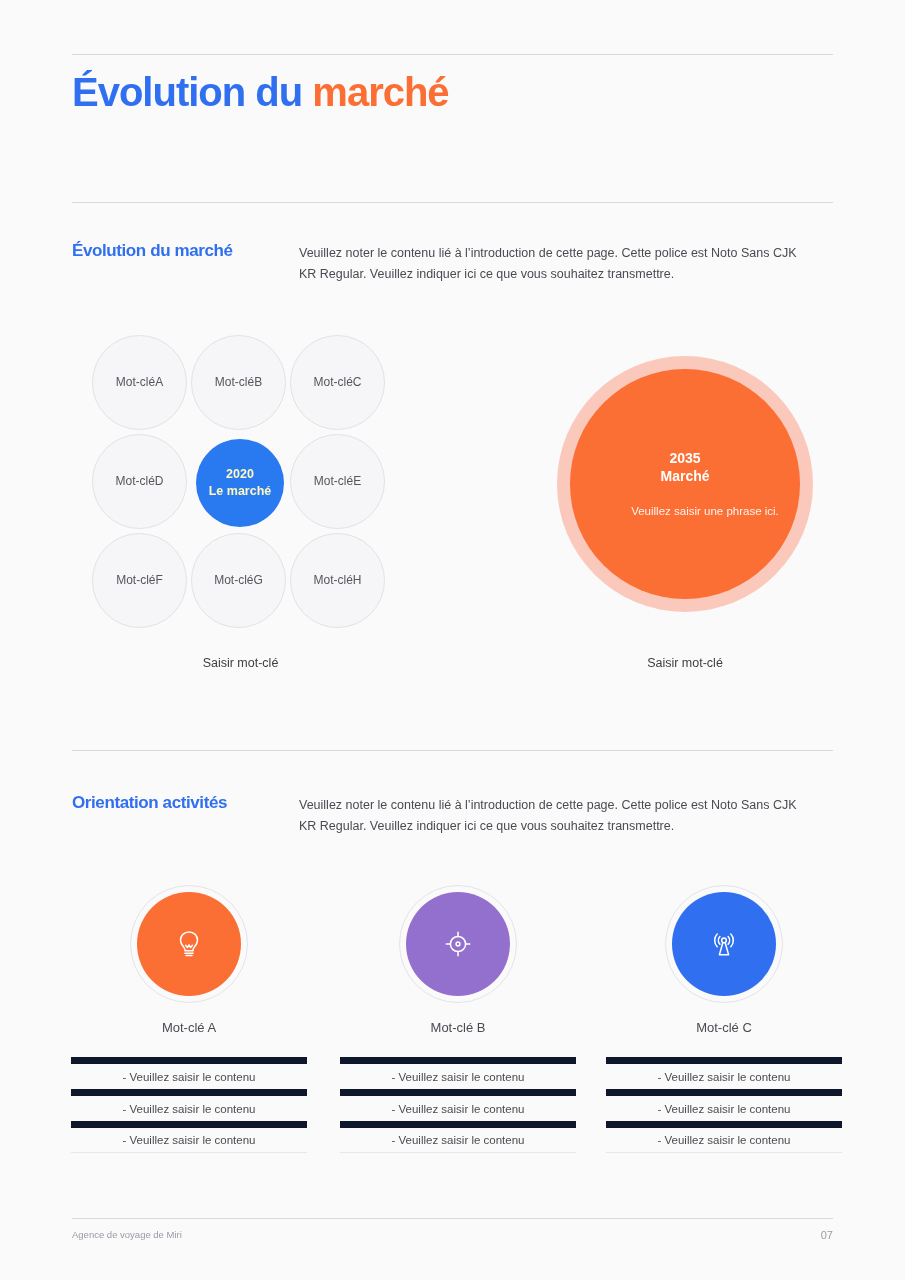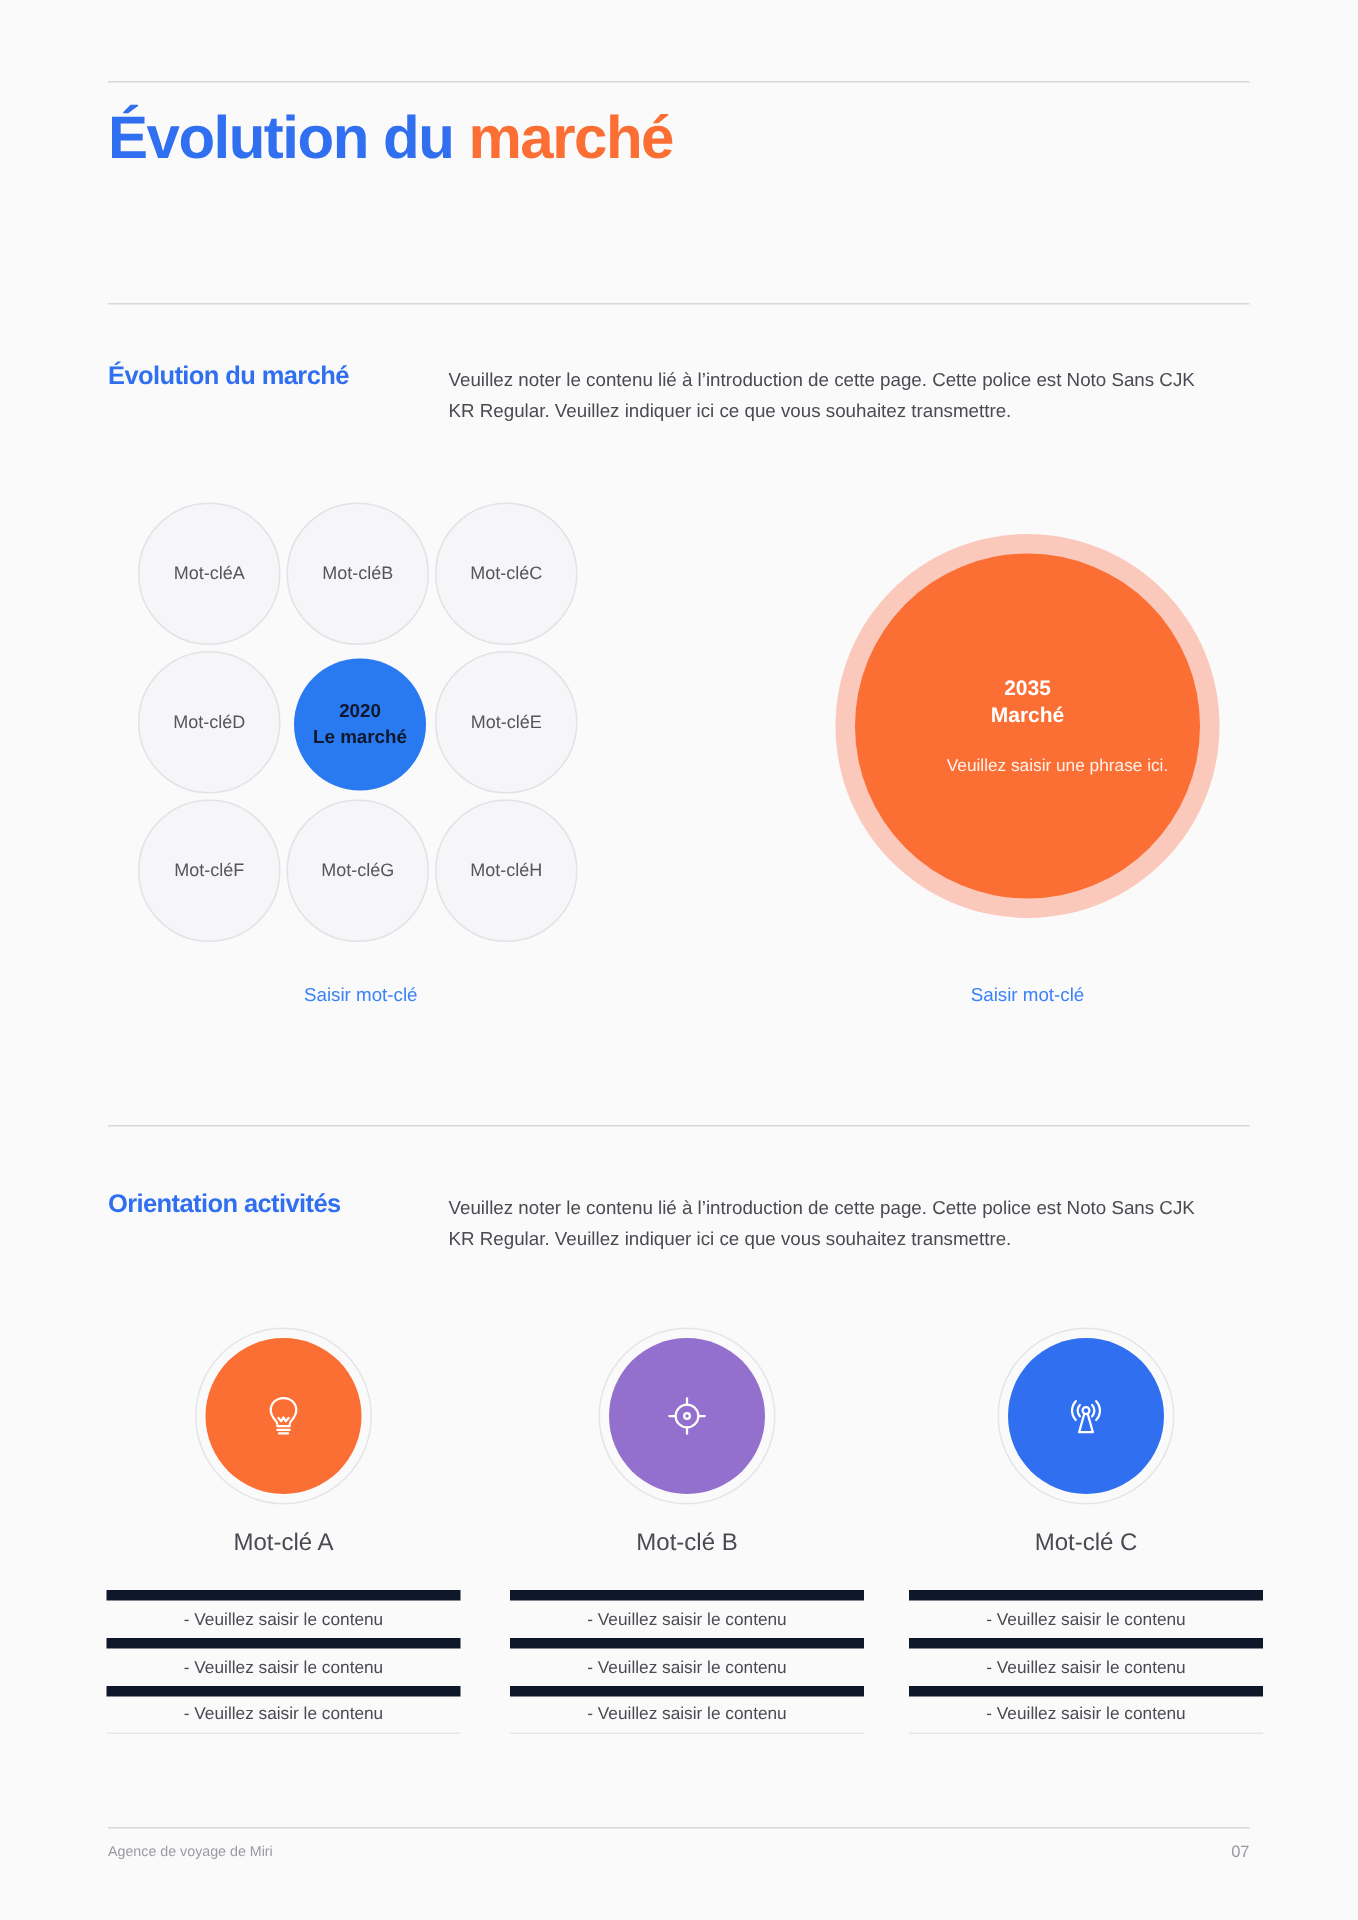--- a/index.html
+++ b/index.html
@@ -72,21 +72,21 @@
   }
   .kw-center {
     position: absolute;
     width: 88px; height: 88px;
     left: 104px; top: 104px;
     border-radius: 50%;
     background: #2979f0;
     border: none;
     display: flex; flex-direction: column;
     align-items: center; justify-content: center;
-    color: #0f172a;
+    color: #fef9c3;
     font-size: 12.5px; font-weight: bold;
     line-height: 17px; text-align: center;
     z-index: 3;
   }
 
   
   .arrow-wrap {
     position: absolute; left: 418px; top: 462px;
     width: 118px; height: 45px;
   }
@@ -134,21 +134,21 @@
   }
   .big-core .bc-sub {
     margin-top: 18px;
     font-size: 11.5px; line-height: 17px;
     width: 160px; color: #fff2ec; margin-left: 40px;
   }
 
   
   .cap {
     position: absolute;
-    font-size: 12.5px; color: #3b82f6;
+    font-size: 12.5px; color: #404040;
     text-align: center; white-space: nowrap;
   }
   .cap-left  { left: 92px;  top: 656px; width: 297px; }
   .cap-right { left: 557px; top: 656px; width: 256px; }
 
   
   .col {
     position: absolute; top: 885px; width: 236px;
   }
   .col-1 { left: 71px; }
@@ -169,21 +169,21 @@
     display: flex; align-items: center; justify-content: center;
   }
   .ic-orange { background: #fb6e34; }
   .ic-purple { background: #9470ce; }
   .ic-blue   { background: #2f6ff0; }
   .icon-circle-inner svg { display: block; }
 
   .col-label {
     margin-top: 17px;
     text-align: center;
-    font-size: 16px; color: #4a4a52;
+    font-size: 13px; color: #4a4a52;
   }
   .col-list { margin-top: 22px; }
   .col-row {
     height: 32px;
     border-top: 7px solid #0f172a;
     display: flex; align-items: center; justify-content: center;
     font-size: 11.5px; color: #4a4a52;
   }
   .col-row:last-child { border-bottom: 1px solid #e6e6eb; }
 

